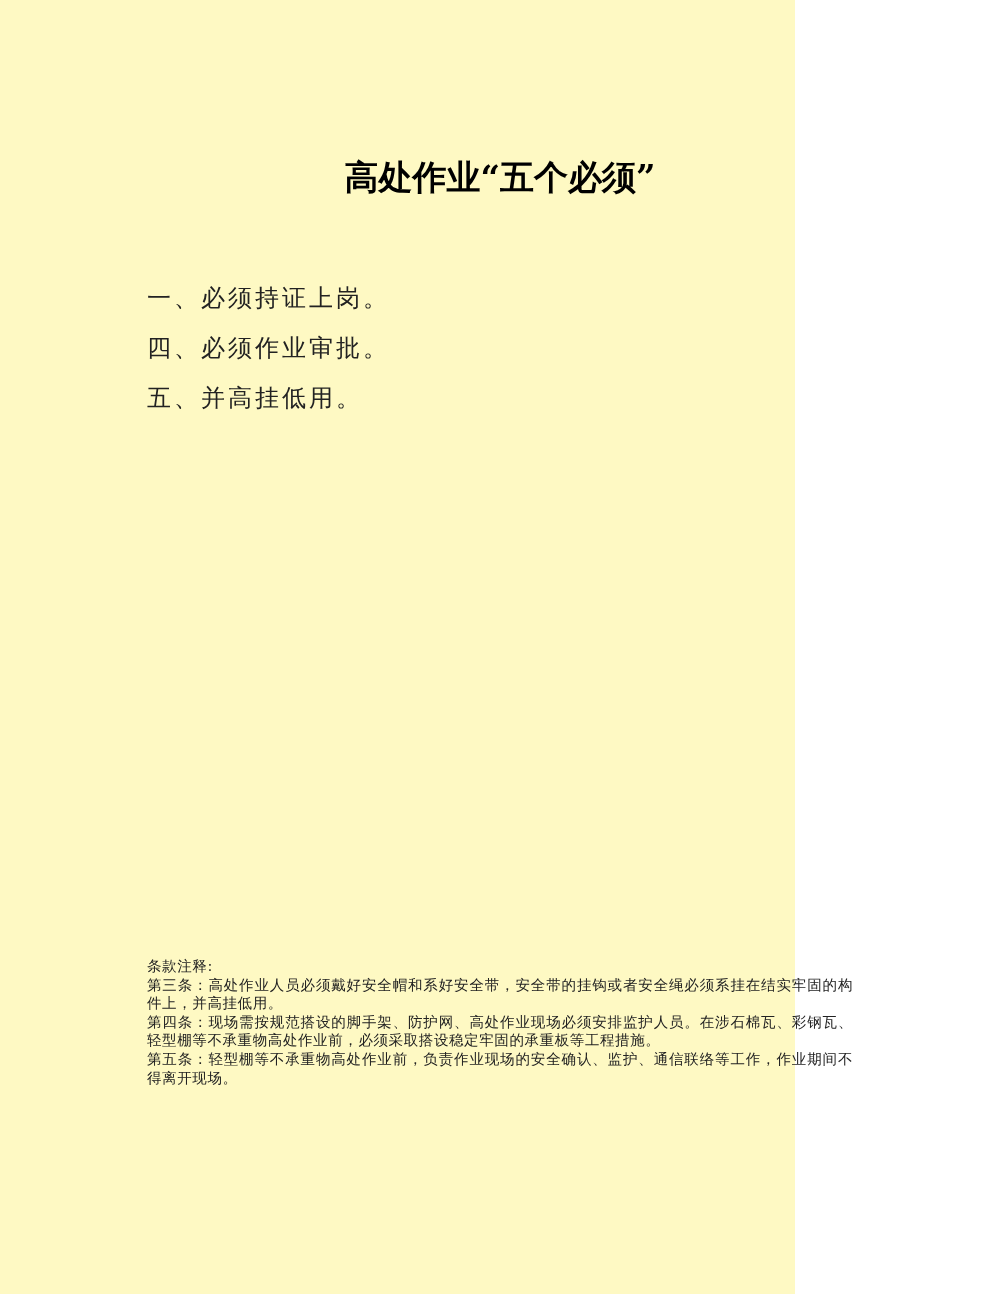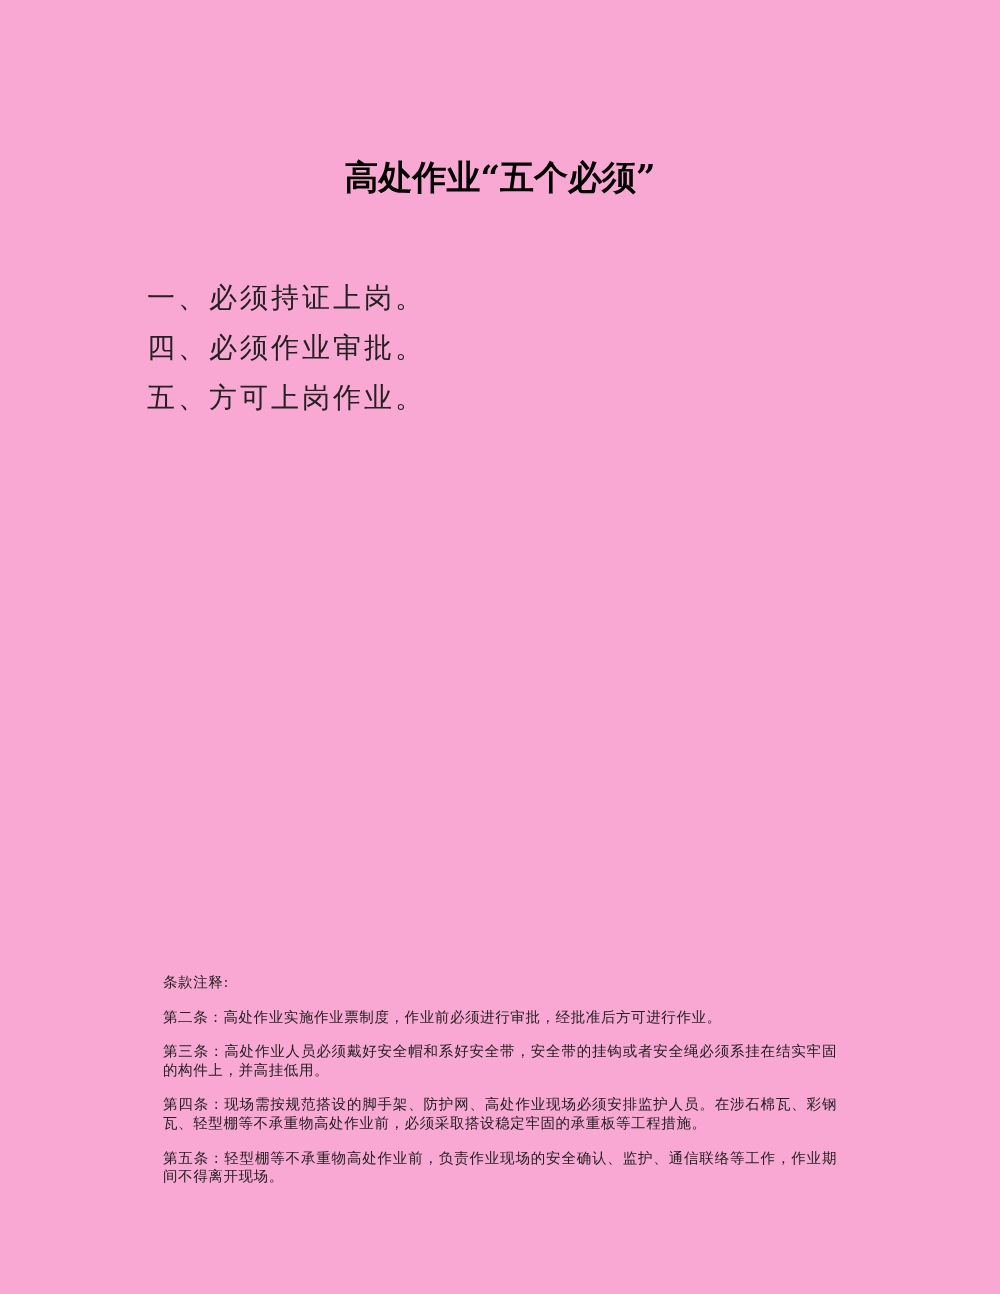--- a/index.html
+++ b/index.html
@@ -10,23 +10,23 @@
     body {
       width: 1000px;
       height: 1294px;
       position: relative;
       overflow: hidden;
       color: #111111;
     }
     .page {
       position: absolute;
       left: 0; top: 0;
-      width: 1000px;
+      width: 795px;
       height: 1294px;
-      background: #f9a8d4;
+      background: #fef9c3;
     }
     .title {
       position: absolute;
       left: 0;
       top: 132px;
       width: 1000px;
       text-align: center;
       font-family: "DejaVu Serif", "Liberation Serif", serif;
       font-weight: bold;
       font-size: 34px;
@@ -37,65 +37,64 @@
     .rules {
       position: absolute;
       left: 147px;
       top: 286px;
       margin: 0;
       padding: 0;
       list-style: none;
     }
     .rules li {
       font-family: "DejaVu Sans", "Liberation Sans", sans-serif;
-      font-size: 28px;
+      font-size: 24px;
       line-height: 24px;
       height: 50px;
       color: #222222;
       letter-spacing: 3px;
       white-space: nowrap;
     }
     .rules .num { margin-right: 0; }
     .notes {
       position: absolute;
       left: 147px;
       top: 957px;
       width: 706px;
       font-family: "DejaVu Sans", "Liberation Sans", sans-serif;
       font-size: 14.5px;
       line-height: 18.6px;
       color: #222222;
     }
     .notes p {
-      margin: 16px;
+      margin: 0;
       text-align: justify;
       text-align-last: left;
       letter-spacing: 0.6px;
     }
   </style>
 </head>
 <body>
 
 <div class="page">
 
   <h1 class="title">高处作业“五个必须”</h1>
 
   <ol class="rules">
     <li>
       <span class="num">一、</span><span>必须持证上岗。</span>
     </li>
     <li>
       <span class="num">四、</span><span>必须作业审批。</span>
     </li>
     <li>
-      <span class="num">五、</span><span>方可上岗作业。</span>
+      <span class="num">五、</span><span>并高挂低用。</span>
     </li>
   </ol>
 
   <section class="notes">
     <p>条款注释:</p>
-    <p>第二条：高处作业实施作业票制度，作业前必须进行审批，经批准后方可进行作业。</p>
     <p>第三条：高处作业人员必须戴好安全帽和系好安全带，安全带的挂钩或者安全绳必须系挂在结实牢固的构件上，并高挂低用。</p>
     <p>第四条：现场需按规范搭设的脚手架、防护网、高处作业现场必须安排监护人员。在涉石棉瓦、彩钢瓦、轻型棚等不承重物高处作业前，必须采取搭设稳定牢固的承重板等工程措施。</p>
     <p>第五条：轻型棚等不承重物高处作业前，负责作业现场的安全确认、监护、通信联络等工作，作业期间不得离开现场。</p>
   </section>
 
 </div>
 
 </body></html>

